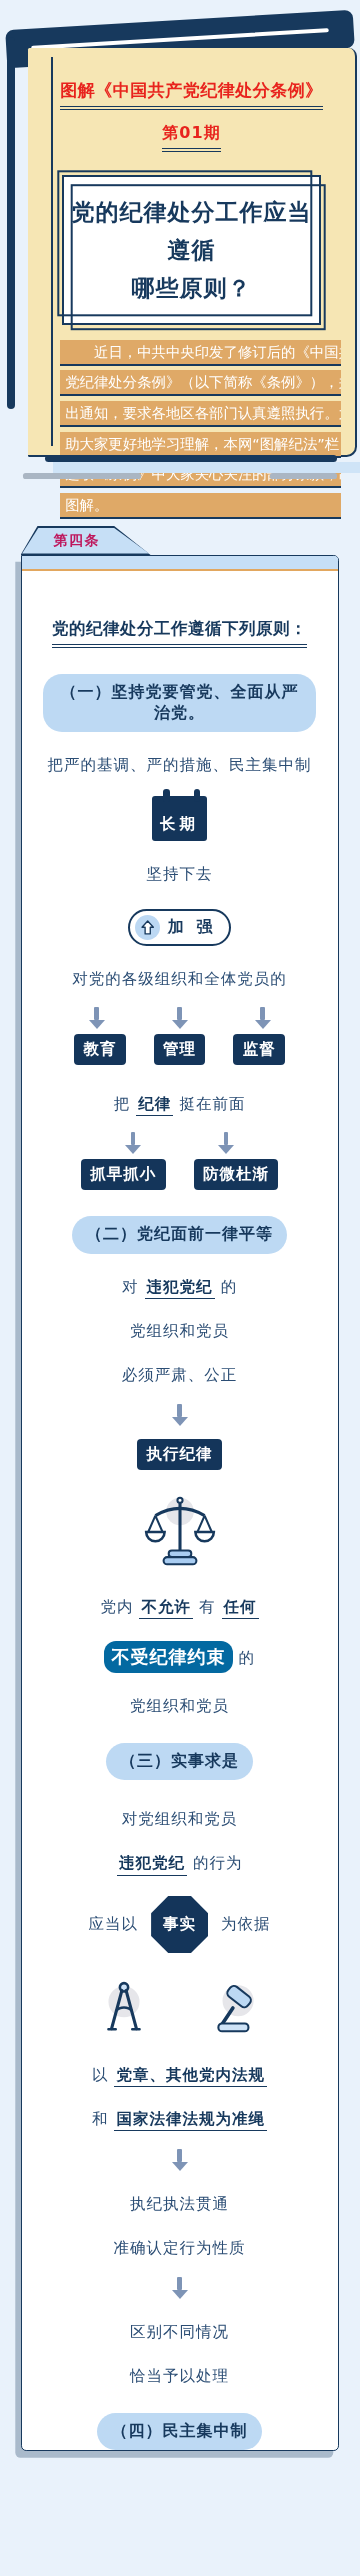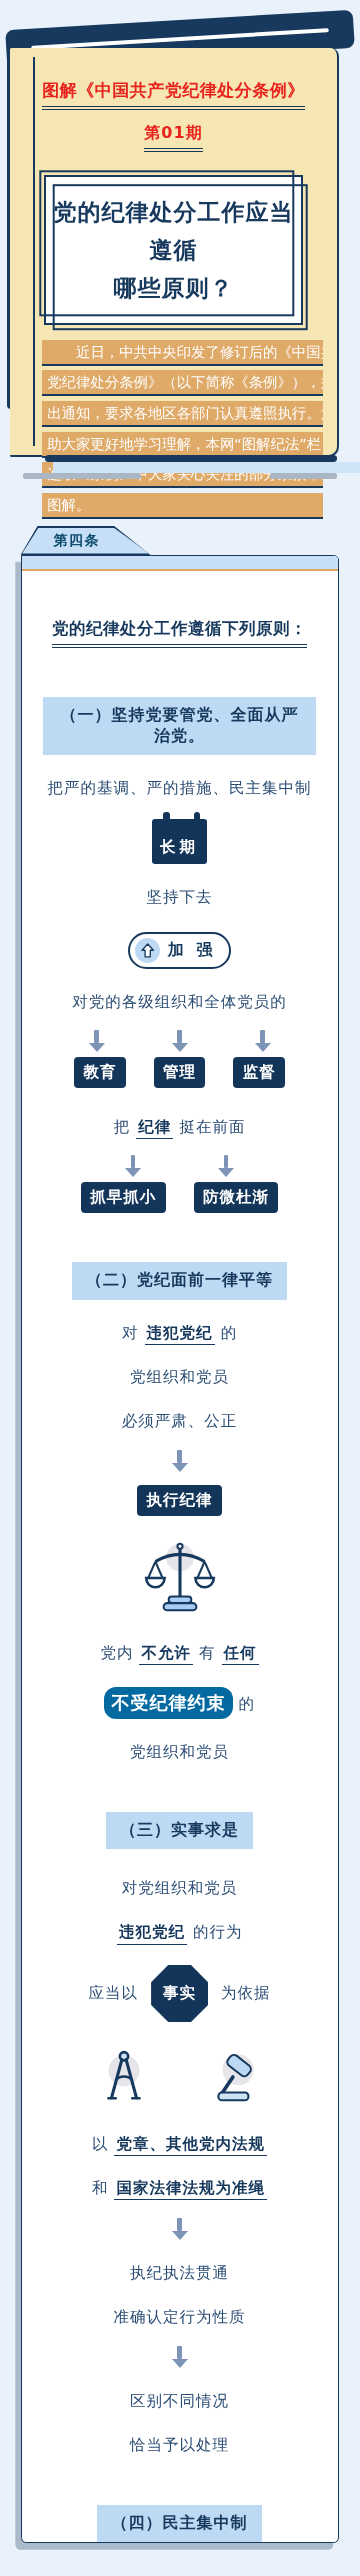--- a/index.html
+++ b/index.html
@@ -3,48 +3,48 @@
 <meta charset="utf-8">
 <style>
   html,body{margin:0;padding:0;background:#e9f2fb;font-family:"DejaVu Sans",sans-serif;}
   .page{position:relative;width:361px;height:2921px;margin:0 auto;background:#e9f2fb;overflow:hidden;color:#2b4d74;}
 
   
   .book{position:relative;width:361px;height:497px;}
   .cover-top{position:absolute;left:6.2px;top:19.6px;width:348px;height:38px;background:#17395d;border-radius:8.2px;transform:rotate(-3.4deg);}
   .cover-top .stripe{position:absolute;left:25px;right:25px;top:17px;height:3.6px;background:#ffffff;border-radius:2.1px;}
   .spine{position:absolute;left:6.7px;top:37px;width:8.2px;height:372px;background:#17395d;border-radius:4.1px;}
-  .sheet{position:absolute;left:10px;top:48px;width:327px;height:407px;background:#f6e6b4;border-right:2.6px solid #17395d;border-bottom:2.6px solid #17395d;border-radius:1.5px 8.2px 10.3px 1.5px;text-align:center;}
+  .sheet{position:absolute;left:28px;top:48px;width:327px;height:407px;background:#f6e6b4;border-right:2.6px solid #17395d;border-bottom:2.6px solid #17395d;border-radius:1.5px 8.2px 10.3px 1.5px;text-align:center;}
   .margin-line{position:absolute;left:23px;top:9.3px;bottom:9.3px;width:1.5px;background:#17395d;}
   .dbl{display:inline-block;padding-bottom:3.6px;border-bottom:4.6px double #17395d;}
   .series-title{margin-top:31px;font-size:17px;font-weight:bold;color:#e8231d;letter-spacing:0.5px;}
   .issue{margin-top:13.4px;font-size:16px;font-weight:bold;color:#e8231d;letter-spacing:1px;}
   .qbox{position:relative;z-index:0;margin:23px auto 0;width:241px;background:#ffffff;border:2.1px solid #17395d;padding:17.5px 7.2px 15.5px;}
   .qbox::before{content:"";position:absolute;inset:0;border:2.1px solid #17395d;transform:translate(-6.7px,-6.7px);z-index:-1;}
   .qbox::after{content:"";position:absolute;inset:0;border:2.1px solid #17395d;transform:translate(6.7px,7.2px);z-index:-2;}
   .qtitle{font-size:23px;line-height:1.65;font-weight:bold;color:#17395d;letter-spacing:1px;}
   .intro{margin:14.4px 14.4px 0 32px;text-align:left;}
   .intro-line{background:#dfa967;border-bottom:2.1px solid #17395d;color:#ffffff;font-size:14.4px;height:24px;line-height:24px;margin-bottom:4.6px;padding:0 5.2px;white-space:nowrap;overflow:hidden;}
   .intro-line.first{text-indent:2em;}
   .bbar1{position:absolute;left:45px;top:455px;width:292px;height:6.7px;background:#17395d;border-radius:3.6px;}
   .bbar2{position:absolute;left:53px;top:462px;width:308px;height:11.3px;background:#cfe4f7;}
   .bbar3{position:absolute;left:23px;top:473px;width:118px;height:5.7px;background:#aab6c3;border-radius:2.6px;}
   .bbar4{position:absolute;left:270px;top:473px;width:67px;height:5.7px;background:#aab6c3;border-radius:2.6px;}
 
   
   .tabwrap{position:relative;margin:29px 0 0 20.6px;width:130px;height:29px;}
   .tabshape{position:absolute;inset:0;background:#17395d;clip-path:polygon(0 100%,13% 0,72% 0,100% 100%);}
   .tabshape-in{position:absolute;inset:1.5px;background:#c6dff6;clip-path:polygon(0 100%,13% 0,72% 0,100% 100%);}
-  .tabtxt{position:absolute;inset:0;display:flex;align-items:center;justify-content:center;padding-right:17.5px;font-size:14px;font-weight:bold;color:#0c4a6e;letter-spacing:1.5px;}
+  .tabtxt{position:absolute;inset:0;display:flex;align-items:center;justify-content:center;padding-right:17.5px;font-size:14px;font-weight:bold;color:#be185d;letter-spacing:1.5px;}
   .card{position:relative;margin-left:20.6px;width:316px;border:1.5px solid #17395d;border-radius:0 5.2px 5.2px 5.2px;background:#ffffff;box-shadow:-5.7px 6.7px 0 0 #a9bacb;}
   .band-top{height:13.4px;background:#c6dff6;border-bottom:2.6px solid #e2a75f;border-radius:0 3.6px 0 0;}
   .content{padding:0 21.6px;text-align:center;}
 
   .rule-heading{margin-top:47px;font-size:16.5px;font-weight:bold;color:#17395d;letter-spacing:0.5px;}
-  .sech{display:inline-block;margin-top:49px;background:#bdd9f3;color:#17395d;font-weight:bold;font-size:16px;padding:8.2px 14.4px;letter-spacing:1px;}
+  .sech{display:inline-block;margin-top:26px;background:#bdd9f3;color:#17395d;font-weight:bold;font-size:16px;padding:8.2px 14.4px;letter-spacing:1px;border-radius:19px;}
   .ln{margin-top:23px;font-size:15.5px;color:#2b4d74;letter-spacing:1px;}
   .em{font-weight:bold;color:#17395d;border-bottom:1.5px solid #17395d;padding:0 2.1px 2.1px;}
   .dbox{display:inline-block;margin-top:18.5px;background:#14355a;color:#ffffff;font-weight:bold;font-size:15.5px;padding:5.2px 9.3px;border-radius:4.1px;letter-spacing:1px;}
   .rbox{display:inline-block;background:#0369a1;color:#ffffff;font-weight:bold;font-size:18px;padding:4.1px 7.2px;border-radius:12px;letter-spacing:1px;}
   .brow{display:flex;justify-content:center;gap:28px;margin-top:5.2px;}
   .brow .dbox{margin-top:0;}
   .arow{display:flex;justify-content:center;gap:77px;margin-top:16.5px;}
   .arow3{display:flex;justify-content:center;gap:67px;margin-top:16.5px;}
   .arrow{display:flex;flex-direction:column;align-items:center;}
   .arrow .stem{width:4.6px;height:13px;background:#7e94b6;border-radius:1px;}

